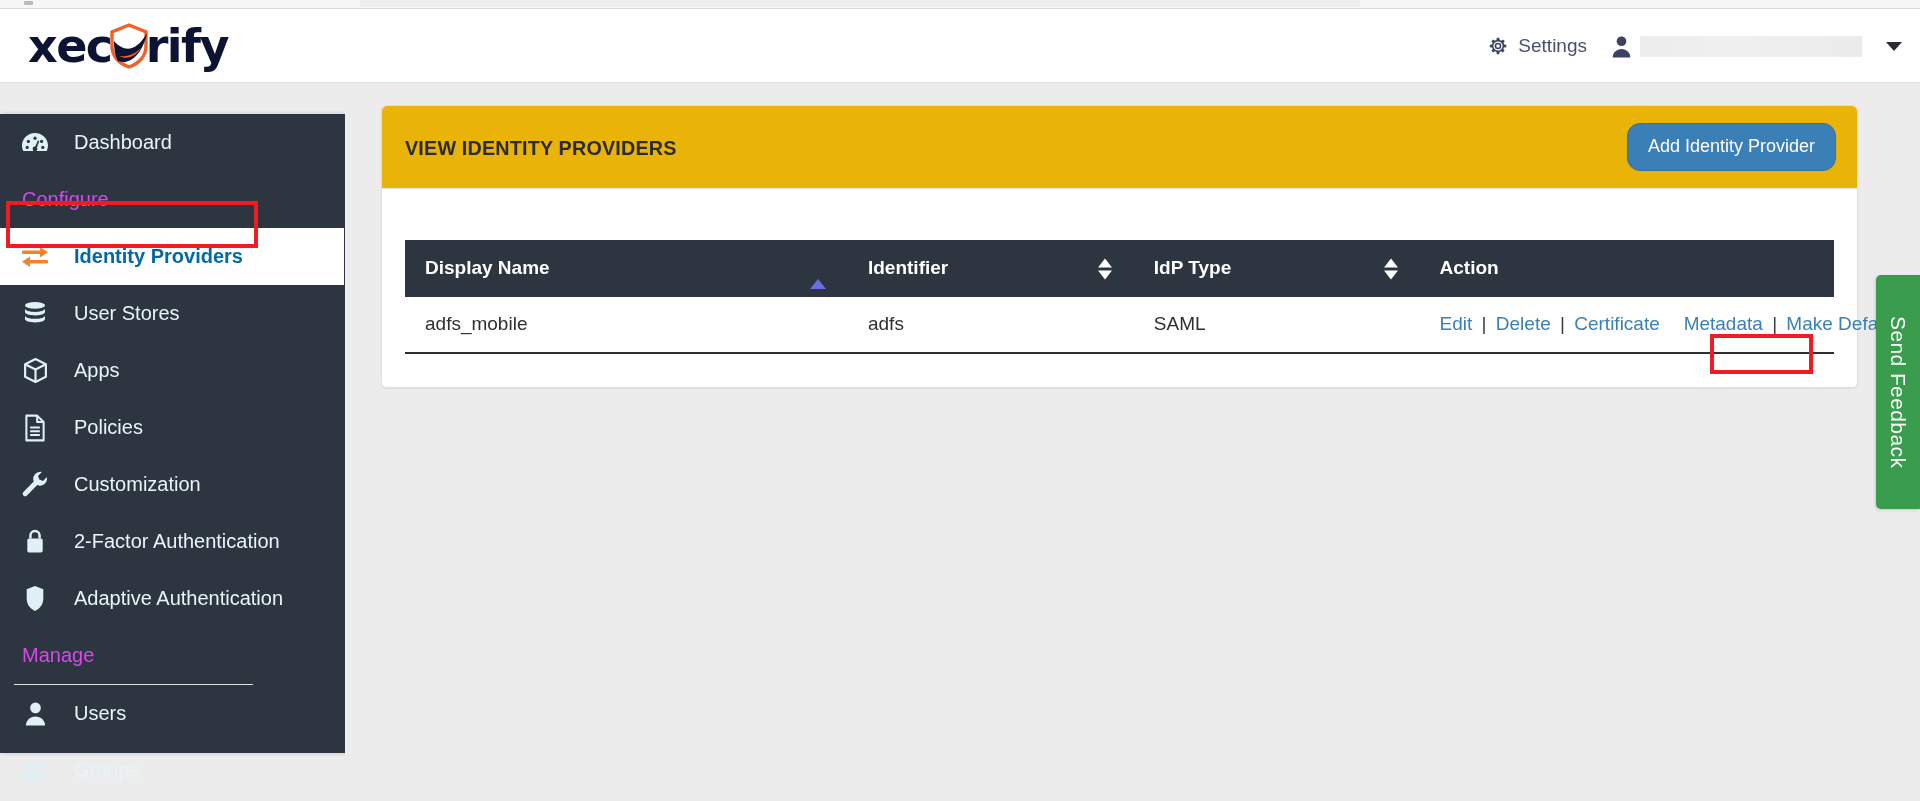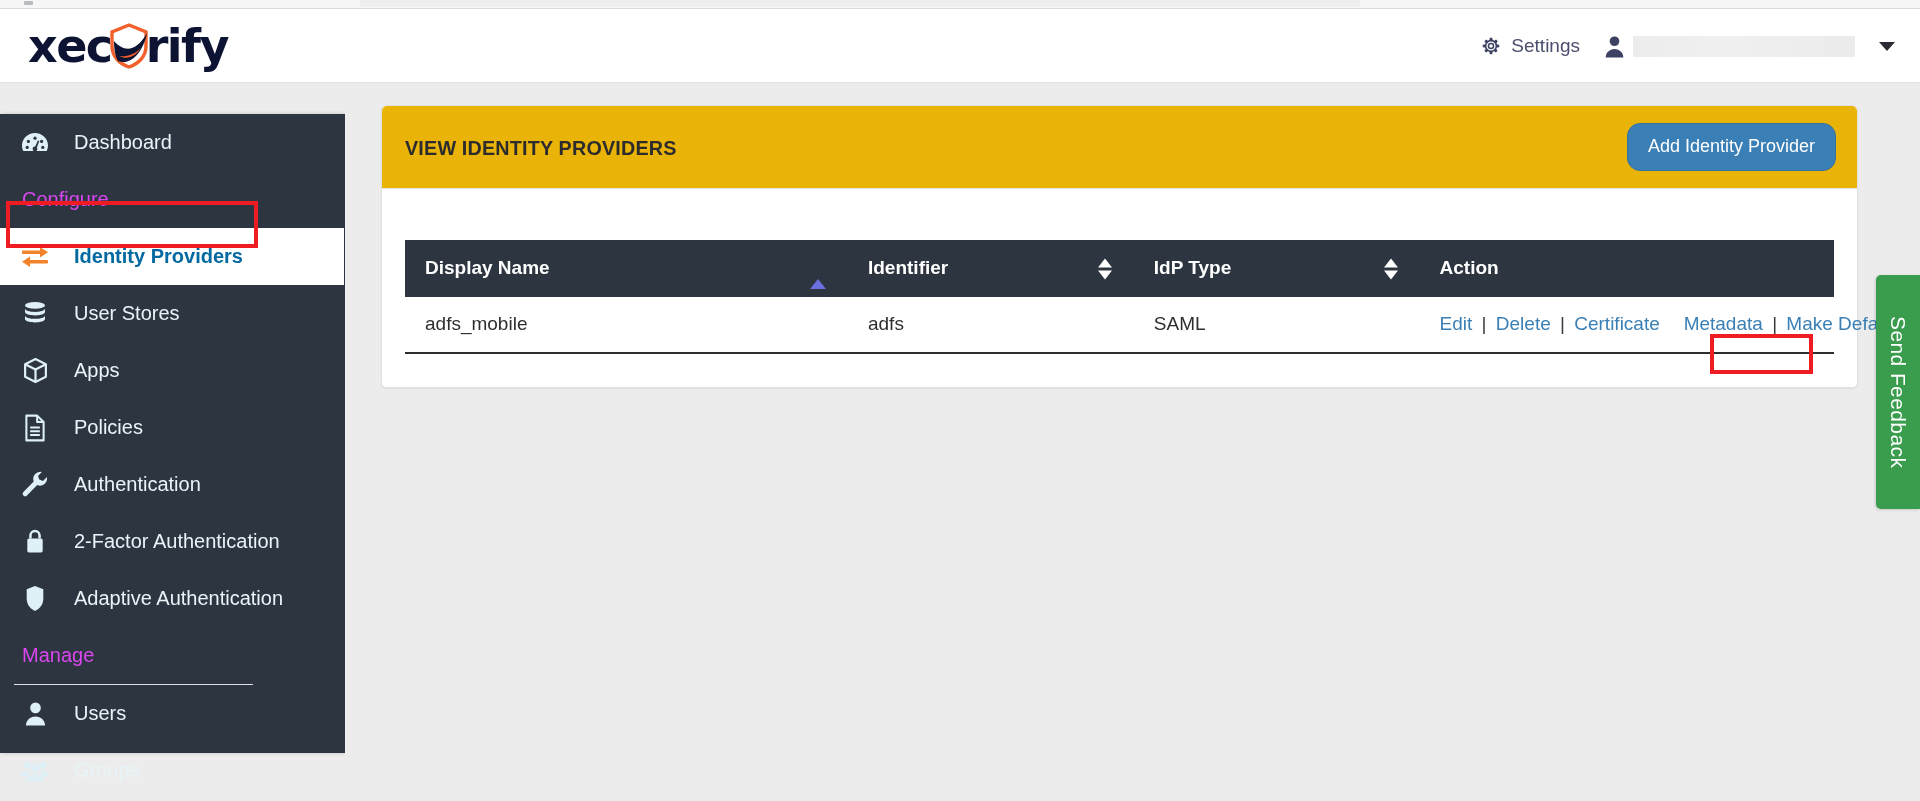--- a/index.html
+++ b/index.html
@@ -33,21 +33,21 @@
   .logo { position: absolute; left: 28px; top: 11px; height: 52px; display: flex; align-items: center; }
   .logo-text {
     font-size: 46px; font-weight: 700; color: #0d1333;
     letter-spacing: -1.5px; line-height: 1; font-family: "DejaVu Sans", sans-serif;
   }
   .logo-xec { margin-right: 0px; }
   .logo-shield { position: relative; width: 40px; height: 46px; margin: 0 -3px 0 -3px; display:inline-block; }
   .logo-rify { margin-left: 0px; }
 
   .topbar-right {
-    position: absolute; right: 25px; top: 0; height: 74px;
+    position: absolute; right: 18px; top: 0; height: 74px;
     display: flex; align-items: center; gap: 0px;
   }
   .settings-link {
     display: flex; align-items: center; gap: 9px;
     color: #4a4f6e; font-size: 19px; cursor: pointer; margin-right: 24px;
   }
   .gear-icon { width: 22px; height: 22px; display:block; }
   .user-block { display: flex; align-items: center; gap: 8px; }
   .person-icon { width: 21px; height: 23px; display:block; }
   .user-redacted {
@@ -287,21 +287,21 @@
       </span>
       <span>Policies</span>
     </div>
 
     <div class="nav-item">
       <span class="nav-ico">
         <svg width="28" height="28" viewBox="0 0 26 26" fill="#dff0f7">
           <path d="M24 5.6a6.6 6.6 0 0 1-8.9 7.5L5.5 22.7a2.3 2.3 0 0 1-3.3-3.3l9.6-9.6A6.6 6.6 0 0 1 19.4 1l-3.6 3.6 1.2 3.4 3.4 1.2z"></path>
         </svg>
       </span>
-      <span>Authentication</span>
+      <span>Customization</span>
     </div>
 
     <div class="nav-item">
       <span class="nav-ico">
         <svg width="22" height="27" viewBox="0 0 20 26" fill="#dff0f7">
           <path d="M4.4 10V7.4a5.6 5.6 0 1 1 11.2 0V10h-2.4V7.4a3.2 3.2 0 1 0-6.4 0V10z"></path>
           <rect x="2.6" y="10" width="14.8" height="13.6" rx="1.6"></rect>
         </svg>
       </span>
       <span>2-Factor Authentication</span>

